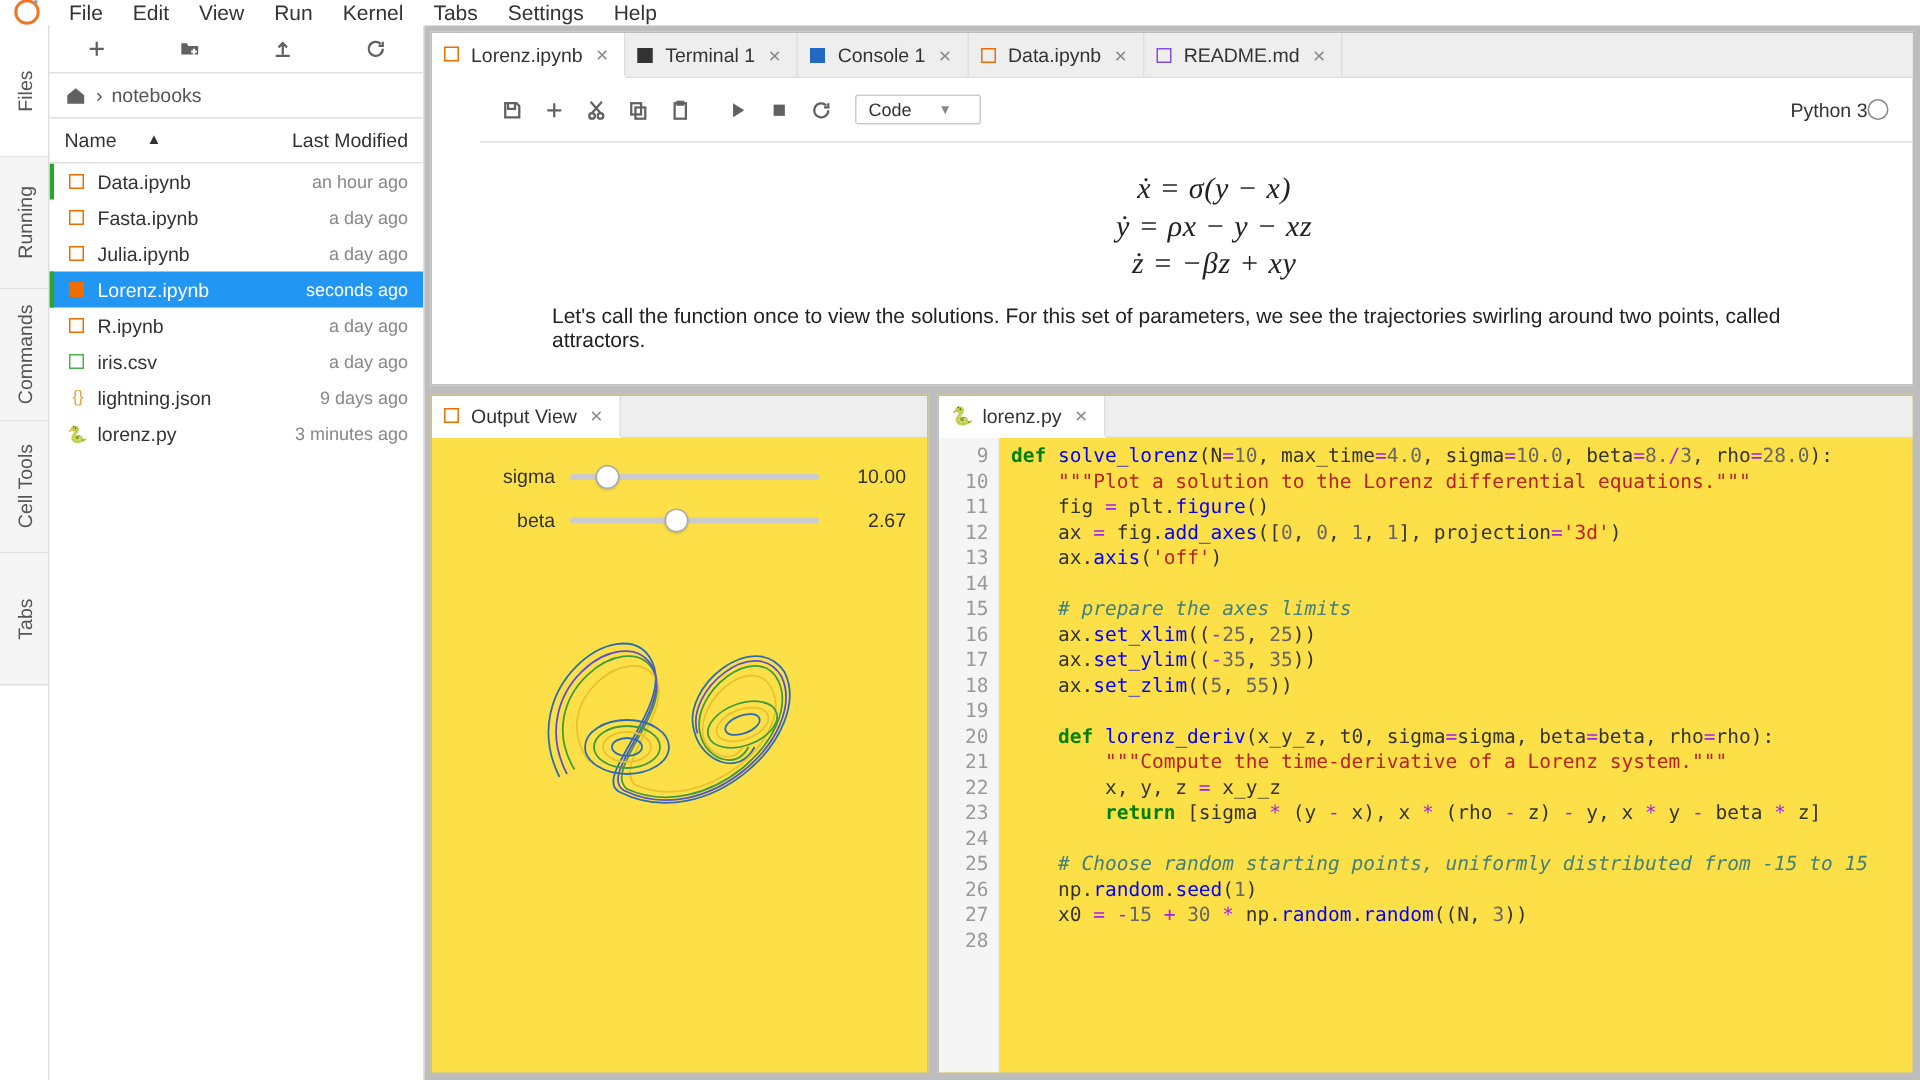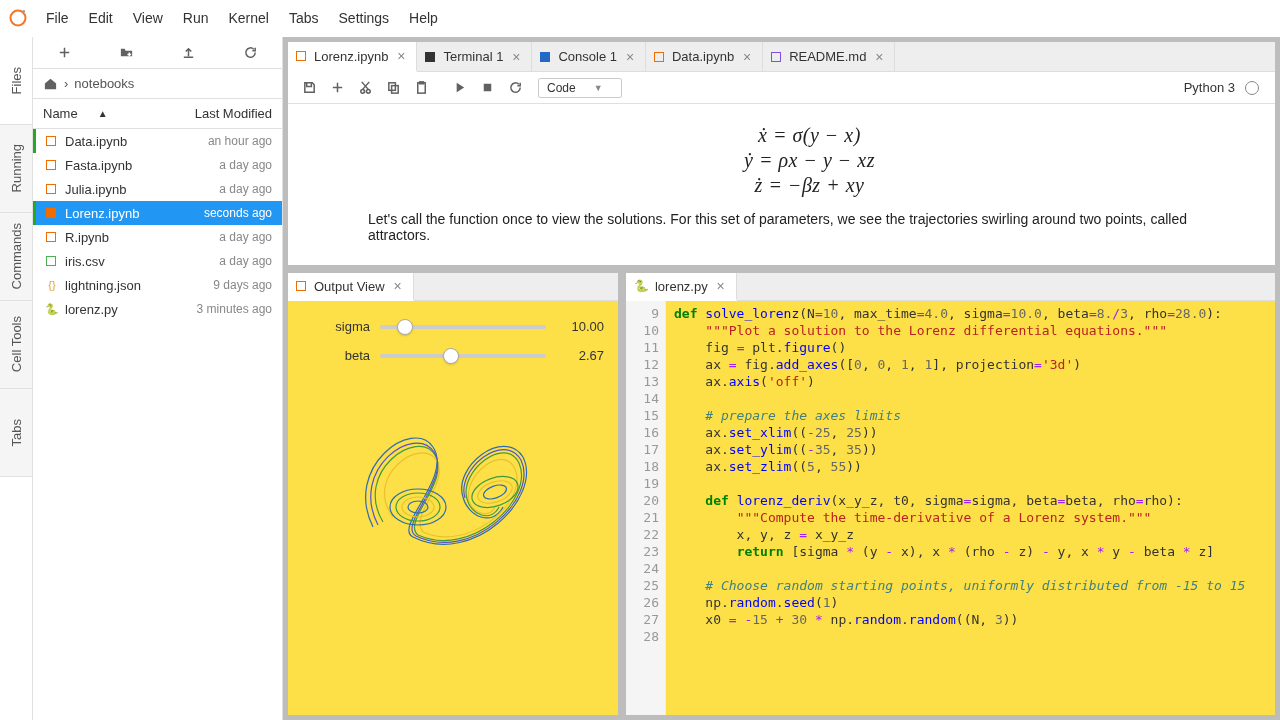--- a/index.html
+++ b/index.html
@@ -1,18 +1,18 @@
 <!DOCTYPE html>
 <html><head>
 <meta charset="utf-8">
 <style>
 * { box-sizing: border-box; margin: 0; padding: 0; }
 html, body { height: 100%; font-family: -apple-system, BlinkMacSystemFont, "Segoe UI", Helvetica, Arial, sans-serif; font-size: 13px; color: #333; overflow: hidden; }
 .app { display: flex; flex-direction: column; height: 100%; width: 1280px; }
-.menubar { display: flex; align-items: center; height: 37px; border-bottom: 1px solid transparent; padding: 0 4px; }
+.menubar { display: flex; align-items: center; height: 17px; border-bottom: 1px solid transparent; padding: 0 4px; }
 .logo { width: 20px; height: 20px; margin: 0 8px 0 4px; }
 .menu-item { padding: 4px 10px; cursor: pointer; border-radius: 2px; font-size: 14px; }
 .main { display: flex; flex: 1; min-height: 0; }
 .left-tabs { width: 33px; border-right: 1px solid #e0e0e0; background: #fff; display: flex; flex-direction: column; }
 .left-tab { height: 88px; display: flex; align-items: center; justify-content: center; border-bottom: 1px solid #e0e0e0; cursor: pointer; position: relative; }
 .left-tab.active { background: #fff; }
 .left-tab.inactive { background: #f5f5f5; }
 .left-tab span { writing-mode: vertical-rl; transform: rotate(180deg); font-size: 13px; color: #555; }
 .file-panel { width: 250px; border-right: 1px solid #e0e0e0; display: flex; flex-direction: column; }
 .file-toolbar { display: flex; align-items: center; justify-content: space-around; height: 32px; border-bottom: 1px solid #e0e0e0; }
@@ -29,25 +29,25 @@
 .file-icon { width: 18px; display: inline-flex; align-items:center; justify-content:center; }
 .file-name { flex: 1; margin-left: 4px; }
 .file-mod { color: #888; font-size: 12px; }
 .file-row.selected .file-mod { color: #fff; }
 .work-area { flex: 1; display: flex; flex-direction: column; min-width: 0; background: #bdbdbd; padding-top: 4px; }
 .top-dock { background: #fff; display: flex; flex-direction: column; border: 1px solid #bdbdbd; margin: 0 4px; }
 .tabbar { display: flex; height: 30px; background: #eee; border-bottom: 1px solid #ddd; }
 .tab { display: flex; align-items: center; padding: 0 8px; border-right: 1px solid #ddd; background: #eee; cursor: pointer; gap: 6px; font-size: 13px; max-width: 160px; }
 .tab.active { background: #fff; border-bottom: 2px solid #fff; margin-bottom: -1px; }
 .tab .close { width: 14px; color: #888; font-size: 14px; line-height: 1; text-align: center; }
-.nb-toolbar { display: flex; align-items: center; height: 32px; padding: 0 8px; border-bottom: 1px solid #e0e0e0; gap: 2px; }
+.nb-toolbar { display: flex; align-items: center; height: 43px; padding: 0 8px; border-bottom: 1px solid #e0e0e0; gap: 2px; margin-left: 32px; }
 .nb-toolbar .tbtn { width: 26px; }
 .nb-toolbar .divider { width: 8px; }
 .cell-select { border: 1px solid #ccc; border-radius: 2px; padding: 2px 18px 2px 8px; font-size: 12px; background: #fff; display: flex; align-items: center; gap: 18px; margin-left: 8px; }
-.nb-kernel { margin-left: auto; display: flex; align-items: flex-end; gap: 10px; padding-right: 8px; font-size: 13px; }
+.nb-kernel { margin-left: auto; display: flex; align-items: center; padding-right: 8px; font-size: 13px; }
 .kernel-circle { width: 14px; height: 14px; border: 1.5px solid #888; border-radius: 50%; }
 .nb-content { padding: 10px 24px 10px 80px; overflow-y: auto; max-height: 240px; color: #222; }
 .nb-content .md { font-size: 14px; margin-bottom: 12px; }
 .math { text-align: center; font-family: "Times New Roman", serif; font-style: italic; font-size: 20px; margin: 10px 0; }
 .math div { margin: 2px 0; letter-spacing: .5px; }
 .code-cell { display: flex; margin-top: 10px; }
 .prompt { width: 70px; text-align: right; color: #307fc1; font-family: Menlo, Consolas, monospace; font-size: 12px; padding-right: 8px; padding-top: 4px; flex-shrink: 0; margin-left: -70px; }
 .code-box { flex: 1; border: 1px solid #ddd; background: #f7f7f7; border-radius: 2px; padding: 6px 8px; font-family: Menlo, Consolas, monospace; font-size: 13px; white-space: pre; }
 .kw { color: #008000; font-weight: bold; }
 .num2 { color: #008000; }

